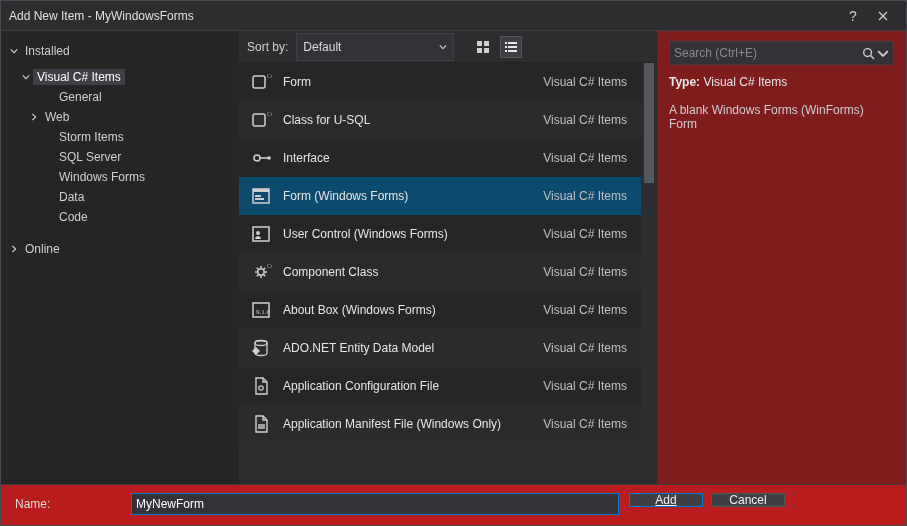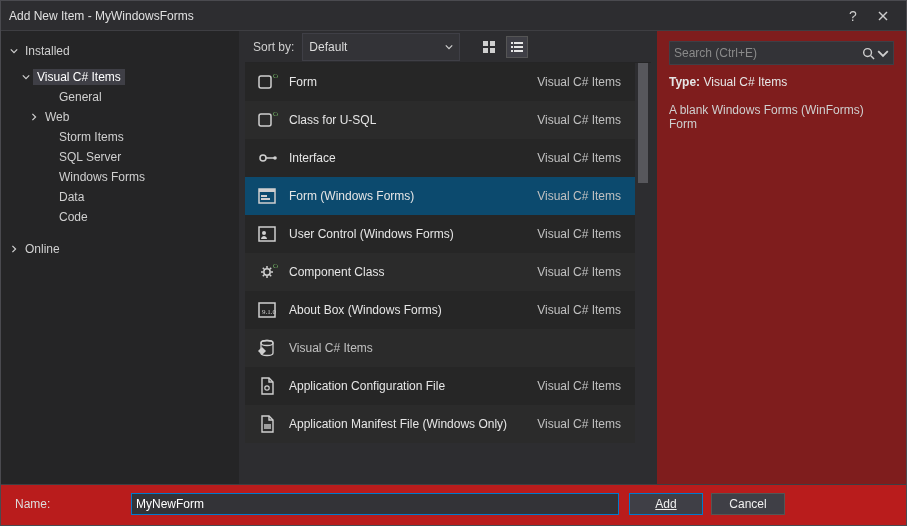--- a/index.html
+++ b/index.html
@@ -17,21 +17,21 @@
     height: 30px;
     background: #2d2d30;
     display: flex; align-items: center;
     padding: 0 8px;
     border-bottom: 1px solid #3e3e42;
   }
   .titlebar .title { flex: 1; color: #e0e0e0; }
   .titlebar .btn { width: 30px; height: 30px; display: flex; align-items: center; justify-content: center; color: #ccc; font-size: 14px; }
   .titlebar .btn.close svg { width: 10px; height: 10px; stroke:#ccc; stroke-width:1.5; }
   
-  .workspace { flex: 1; display: flex; overflow: hidden; gap: 6px; }
+  .workspace { flex: 1; display: flex; overflow: hidden; }
   
   .tree {
     width: 238px;
     background: #252526;
     padding: 10px 6px;
     color: #d0d0d0;
     overflow: auto;
   }
   .tree .node { display: flex; align-items: center; height: 20px; cursor: pointer; }
   .tree .caret { width: 14px; display: inline-flex; justify-content: center; }
@@ -128,21 +128,21 @@
   .namebar input {
     width:488px;
     height:22px;
     background:#333337;
     border:1px solid #007acc;
     outline:0; color:#fff;
     padding:0 4px; font-family:inherit; font-size:12px;
   }
   .buttons { display:flex; justify-content:flex-end; gap:8px; }
   .btn-std {
-    min-width:74px; height:22px;
+    min-width:74px; height:14px;
     background:#3f3f46; color:#f0f0f0;
     border:1px solid #555; display:flex; align-items:center; justify-content:center;
     font-family:inherit; font-size:12px;
   }
   .btn-std.primary { border:1px solid #007acc; }
   .btn-std .accel { text-decoration: underline; }
 </style>
 </head>
 <body>
 
@@ -337,20 +337,21 @@
             <span class="cat">Visual C# Items</span>
           </div>
           <div class="item">
             <span class="ico">
               <svg viewBox="0 0 22 22">
                 <path d="M5 6c0-1.5 3-2.5 6-2.5s6 1 6 2.5v10c0 1.5-3 2.5-6 2.5s-6-1-6-2.5z" fill="none" stroke="#cfcfcf" stroke-width="1.3"></path>
                 <ellipse cx="11" cy="6" rx="6" ry="2.5" fill="none" stroke="#cfcfcf" stroke-width="1.3"></ellipse>
                 <path d="M2 14l4-4 4 4-4 4z" fill="#cfcfcf"></path>
               </svg>
             </span>
+            <span class="name">ADO.NET Entity Data Model</span>
             <span class="cat">Visual C# Items</span>
           </div>
           <div class="item">
             <span class="ico">
               <svg viewBox="0 0 22 22">
                 <path d="M6 3h7l4 4v12H6z" fill="none" stroke="#cfcfcf" stroke-width="1.4"></path>
                 <path d="M13 3v4h4" fill="none" stroke="#cfcfcf" stroke-width="1.4"></path>
                 <circle cx="11" cy="13" r="2.2" fill="none" stroke="#cfcfcf" stroke-width="1.2"></circle>
               </svg>
             </span>

